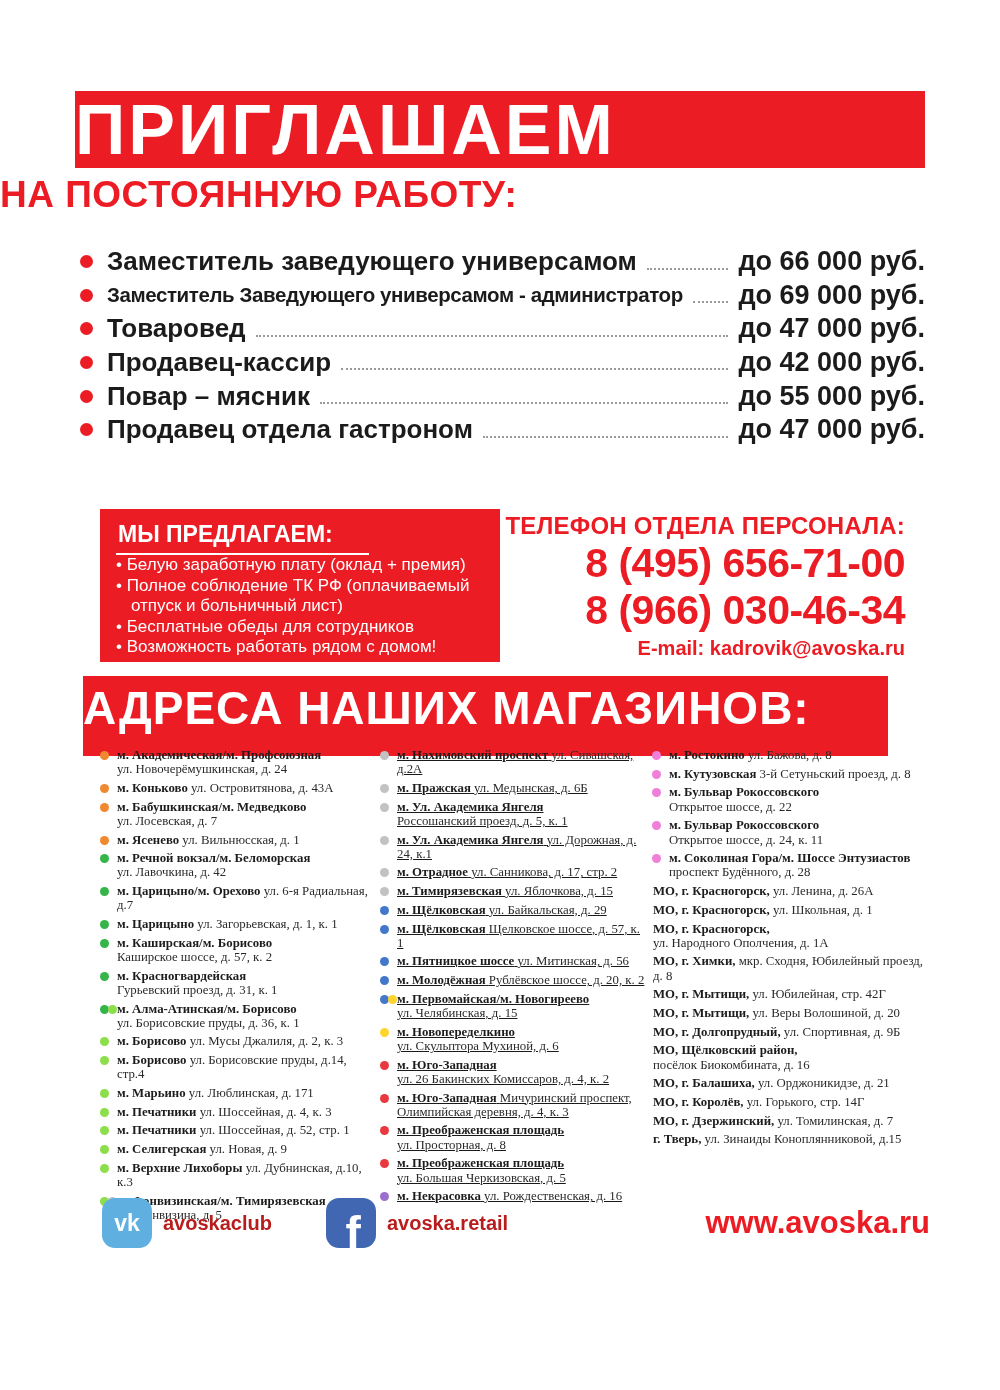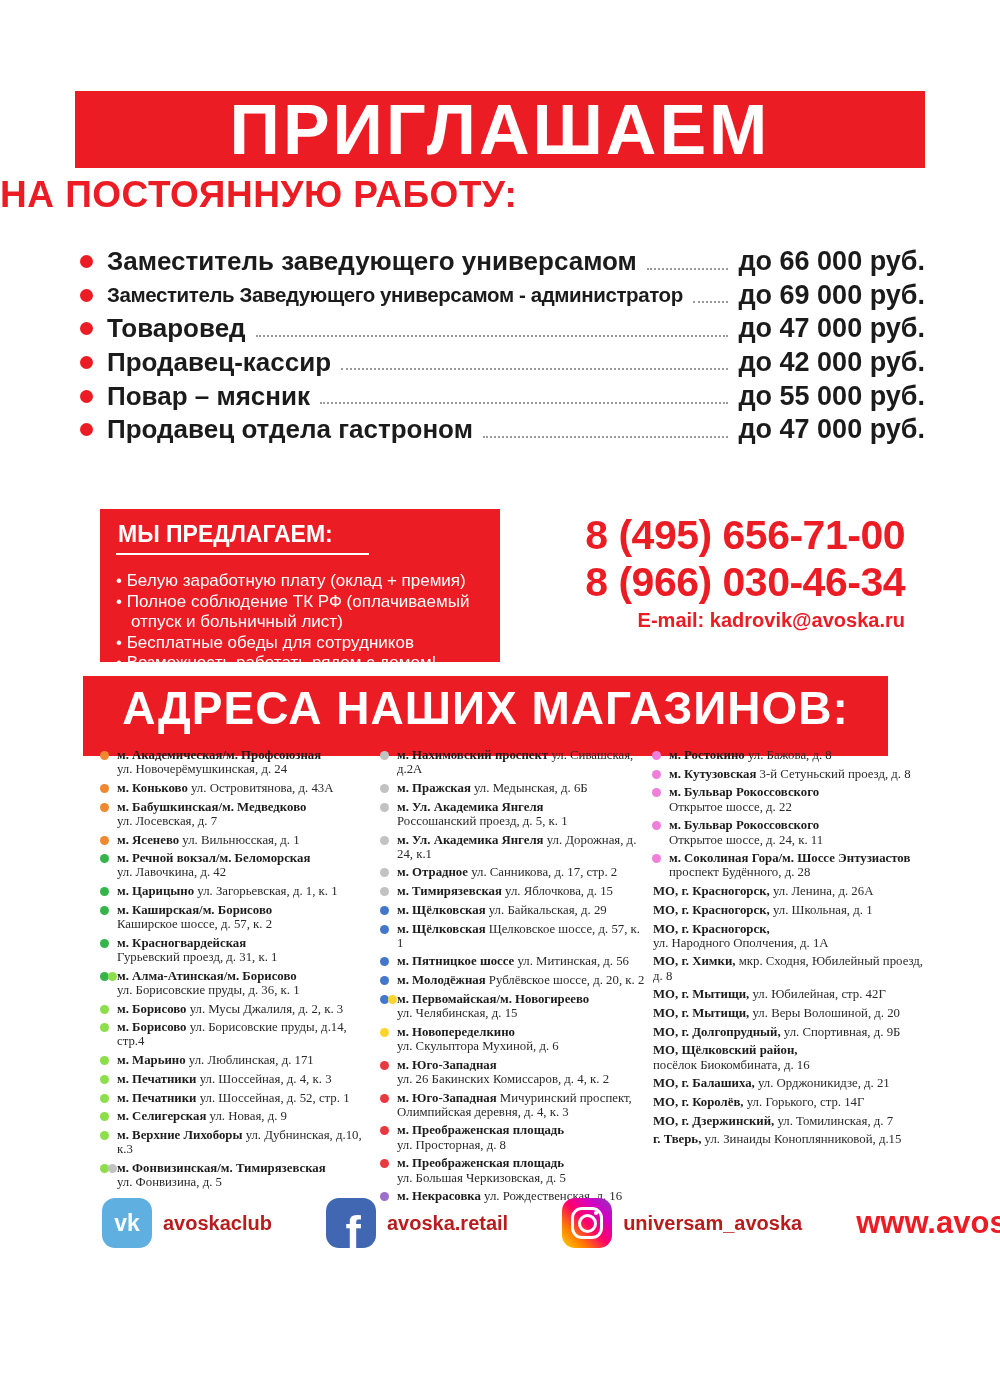--- a/index.html
+++ b/index.html
@@ -1,52 +1,52 @@
 <!DOCTYPE html>
 <html><head>
 <meta charset="utf-8">
 <style>
   html,body{margin:0;padding:0;background:#fff;}
   #page{position:relative;width:1000px;height:1390px;background:#ffffff;overflow:hidden;
         font-family:"Liberation Sans", sans-serif;color:#1a1a1a;}
 
-  .red-banner{position:absolute;background:#ec1c24;color:#fff;font-weight:bold;text-align:center;}
+  .red-banner{position:absolute;background:#ec1c24;color:#fff;font-weight:bold;text-align:left;}
   #banner-main{left:75px;top:91px;width:850px;height:77px;font-size:70px;line-height:78px;letter-spacing:3px;}
   #subtitle{position:absolute;left:0;top:174px;width:100%;text-align:left;color:#ec1c24;
             font-size:37px;font-weight:bold;letter-spacing:0.5px;}
 
   
   #jobs{position:absolute;left:80px;top:245px;width:845px;}
   .job-row{display:flex;align-items:center;height:33.6px;}
   .job-bullet{flex:0 0 auto;width:13px;height:13px;border-radius:50%;background:#ec1c24;margin-right:14px;}
   .job-title{font-size:26px;font-weight:bold;white-space:nowrap;color:#1b1b1b;}
   .job-title.condensed{font-size:20.5px;letter-spacing:-0.4px;}
   .leader{flex:1 1 auto;min-width:16px;border-bottom:2px dotted #9a9a9a;align-self:flex-end;margin:0 10px 9px 10px;}
   .job-salary{font-size:27px;font-weight:bold;white-space:nowrap;color:#1b1b1b;}
 
   
   #offer-box{position:absolute;left:100px;top:509px;width:400px;height:153px;background:#ec1c24;
              color:#fff;box-sizing:border-box;padding:12px 14px 10px 16px;}
   #offer-title{display:inline-block;font-size:23px;font-weight:bold;border-bottom:2px solid #fff;
-               padding:0 36px 5px 2px;margin-bottom:16px;text-align:center;}
+               padding:0 36px 5px 2px;margin-bottom:0;text-align:center;}
   .offer-item{font-size:17px;font-weight:normal;line-height:20.5px;padding-left:15px;text-indent:-15px;}
   .offer-item::before{content:"• ";}
 
   
   #contacts{position:absolute;right:95px;top:512px;width:430px;text-align:right;color:#ec1c24;}
   #contacts-label{font-size:24px;font-weight:bold;letter-spacing:0.2px;}
   .phone{font-size:41px;font-weight:bold;line-height:47px;letter-spacing:-0.5px;}
   #email{font-size:20px;font-weight:bold;margin-top:3px;}
 
   
   #addr-banner{left:83px;top:676px;width:805px;height:80px;font-size:46px;line-height:64px;letter-spacing:1px;}
   #addr-cols{position:absolute;left:100px;top:748px;width:832px;display:flex;}
   .addr-col{box-sizing:border-box;}
   .addr-col-0{width:280px;}
-  .addr-col-1{width:272px;}
+  .addr-col-1{width:272px;text-decoration:underline;}
   .addr-col-2{width:280px;}
   .addr-entry{position:relative;padding-left:17px;padding-right:6px;margin-bottom:4.5px;
               font-family:"Liberation Serif", serif;font-size:12.8px;line-height:14.2px;color:#1c1c1c;}
   .addr-entry.no-dot{padding-left:1px;}
   .addr-dots{position:absolute;left:0;top:3px;display:flex;}
   .addr-dot{width:9px;height:9px;border-radius:50%;display:inline-block;}
   .addr-dot + .addr-dot{margin-left:-1px;}
   .addr-name{font-weight:bold;}
   .addr-rest{font-weight:normal;color:#2a2a2a;}
 
@@ -119,20 +119,21 @@
 
   <div id="offer-box">
     <div id="offer-title">МЫ ПРЕДЛАГАЕМ:</div>
     <div class="offer-item">Белую заработную плату (оклад + премия)</div>
     <div class="offer-item">Полное соблюдение ТК РФ (оплачиваемый отпуск и больничный лист)</div>
     <div class="offer-item">Бесплатные обеды для сотрудников</div>
     <div class="offer-item">Возможность работать рядом с домом!</div>
   </div>
 
   <div id="contacts">
+    <div id="contacts-label">ТЕЛЕФОН ОТДЕЛА ПЕРСОНАЛА:</div>
     <div class="phone">8 (495) 656-71-00</div>
     <div class="phone">8 (966) 030-46-34</div>
     <div id="email">E-mail: kadrovik@avoska.ru</div>
   </div>
 
   <div id="addr-banner" class="red-banner">
     <span>АДРЕСА НАШИХ МАГАЗИНОВ:</span>
   </div>
 
   <div id="addr-cols">
@@ -145,20 +146,23 @@
           </span><span class="addr-name">м. Коньково</span> <span class="addr-rest">ул. Островитянова, д. 43А</span></div>
         <div class="addr-entry"><span class="addr-dots">
             <span class="addr-dot" style="background: rgb(240, 136, 47);"></span>
           </span><span class="addr-name">м. Бабушкинская/м. Медведково</span><br><span class="addr-rest">ул. Лосевская, д. 7</span></div>
         <div class="addr-entry"><span class="addr-dots">
             <span class="addr-dot" style="background: rgb(240, 136, 47);"></span>
           </span><span class="addr-name">м. Ясенево</span> <span class="addr-rest">ул. Вильнюсская, д. 1</span></div>
         <div class="addr-entry"><span class="addr-dots">
             <span class="addr-dot" style="background: rgb(53, 180, 74);"></span>
           </span><span class="addr-name">м. Речной вокзал/м. Беломорская</span><br><span class="addr-rest">ул. Лавочкина, д. 42</span></div>
+        <div class="addr-entry"><span class="addr-dots">
+            <span class="addr-dot" style="background: rgb(53, 180, 74);"></span>
+          </span><span class="addr-name">м. Царицыно/м. Орехово</span> <span class="addr-rest">ул. 6-я Радиальная, д.7</span></div>
         <div class="addr-entry"><span class="addr-dots">
             <span class="addr-dot" style="background: rgb(53, 180, 74);"></span>
           </span><span class="addr-name">м. Царицыно</span> <span class="addr-rest">ул. Загорьевская, д. 1, к. 1</span></div>
         <div class="addr-entry"><span class="addr-dots">
             <span class="addr-dot" style="background: rgb(53, 180, 74);"></span>
           </span><span class="addr-name">м. Каширская/м. Борисово</span><br><span class="addr-rest">Каширское шоссе, д. 57, к. 2</span></div>
         <div class="addr-entry"><span class="addr-dots">
             <span class="addr-dot" style="background: rgb(53, 180, 74);"></span>
           </span><span class="addr-name">м. Красногвардейская</span><br><span class="addr-rest">Гурьевский проезд, д. 31, к. 1</span></div>
         <div class="addr-entry"><span class="addr-dots">
@@ -282,24 +286,16 @@
           <span>vk</span>
         </span>
       <span class="social-label">avoskaclub</span>
     </div>
     <div class="social">
       <span class="icon fb">
           <span>f</span>
         </span>
       <span class="social-label">avoska.retail</span>
     </div>
-    <div class="social">
-      <span class="icon ig">
-        <span class="ig-frame"></span>
-        <span class="ig-lens"></span>
-        <span class="ig-dot"></span>
-      </span>
-      <span class="social-label">universam_avoska</span>
-    </div>
     <div id="website">www.avoska.ru</div>
   </div>
 
 </div>
 
 </body></html>

